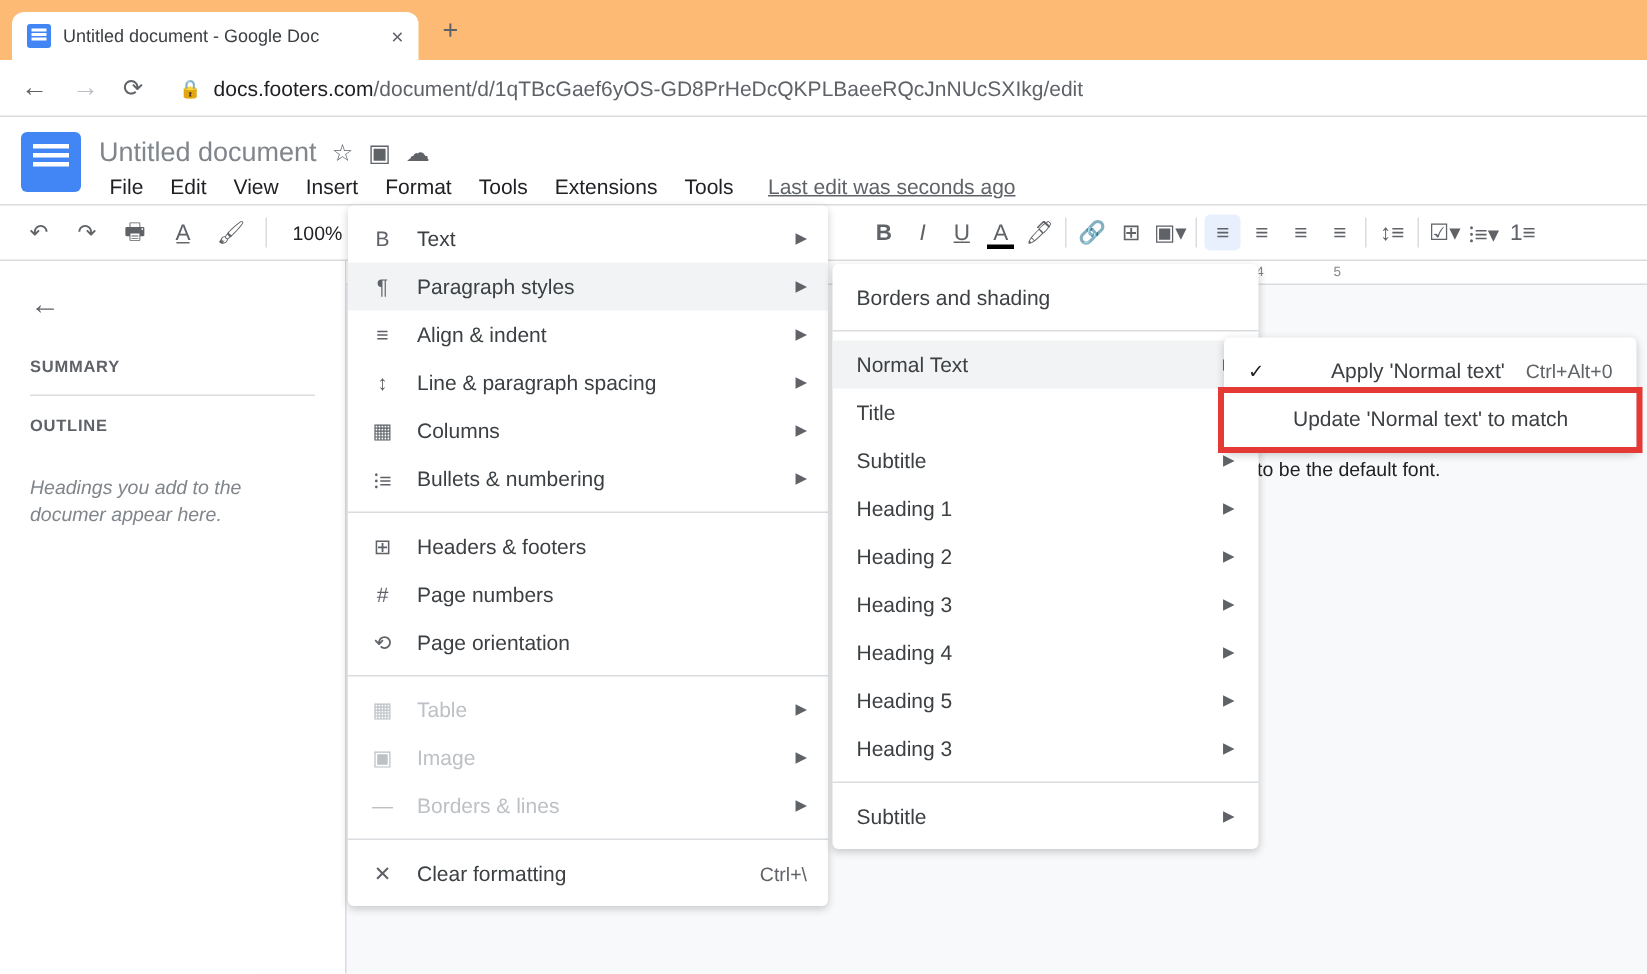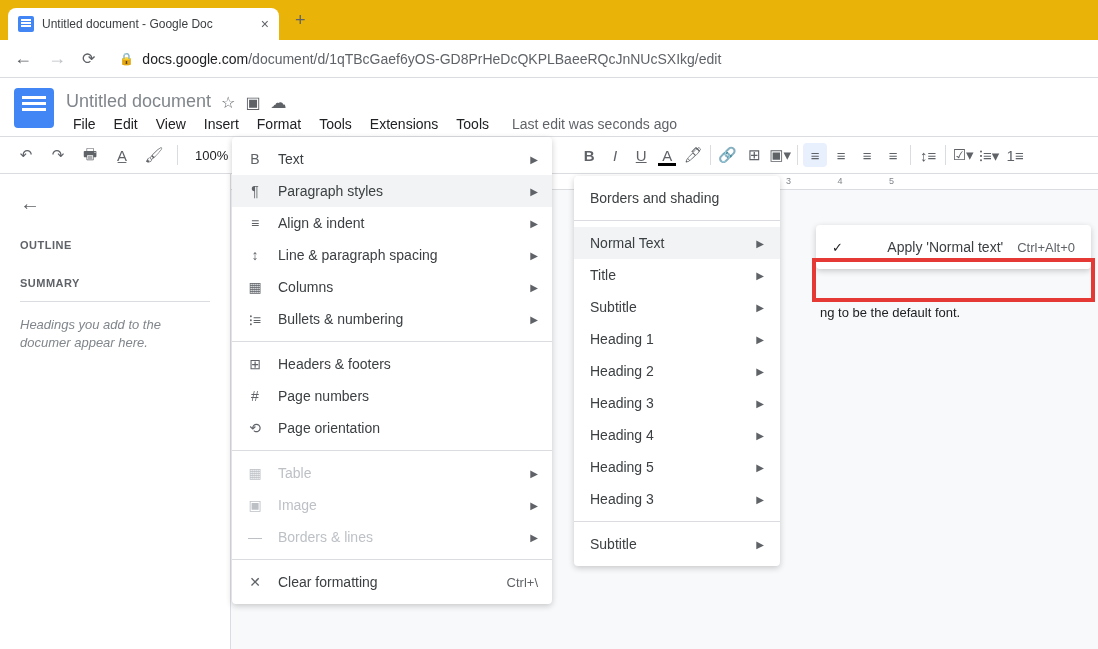--- a/index.html
+++ b/index.html
@@ -1,17 +1,17 @@
 <!DOCTYPE html>
 <html><head>
 <meta charset="utf-8">
 <style>
 *{margin:0;padding:0;box-sizing:border-box;font-family:Arial,sans-serif}
 body{background:#fff;font-size:13px;color:#3c4043;width:1098px;height:649px;overflow:hidden;position:relative}
-.browser-top{height:40px;background:#eab308;display:flex;align-items:center;padding:0 8px}
+.browser-top{height:40px;background:#fdba74;display:flex;align-items:center;padding:0 8px}
 .tab{background:#fff;height:32px;display:flex;align-items:center;padding:0 10px;border-radius:8px 8px 0 0;gap:8px;margin-top:7px;font-size:12px;color:#3c4043}
 .tab-icon{width:16px;height:16px;background:#4285f4;border-radius:2px;position:relative}
 .tab-icon::after{content:"";position:absolute;top:3px;left:3px;width:10px;height:2px;background:#fff;box-shadow:0 3px 0 #fff,0 6px 0 #fff}
 .tab-close{margin-left:40px;font-size:14px;color:#5f6368}
 .new-tab{margin-left:16px;font-size:18px;color:#5f6368}
 .browser-nav{height:38px;display:flex;align-items:center;padding:0 14px;gap:16px;border-bottom:1px solid #dadce0}
 .nav-arrow{font-size:18px;color:#5f6368}
 .nav-arrow.disabled{color:#bdc1c6}
 .reload{font-size:16px;color:#5f6368}
 .url-bar{flex:1;display:flex;align-items:center;gap:8px;padding-left:8px}
@@ -20,21 +20,21 @@
 .url .domain{color:#202124}
 .doc-header{display:flex;align-items:flex-start;padding:8px 14px 0 14px;gap:12px}
 .doc-logo{width:40px;height:40px;background:#4285f4;border-radius:4px;position:relative;margin-top:2px}
 .doc-logo::before{content:"";position:absolute;top:8px;left:8px;right:8px;height:3px;background:#fff;box-shadow:0 6px 0 #fff,0 12px 0 #fff}
 .doc-info{flex:1}
 .title-row{display:flex;align-items:flex-end;gap:10px;height:26px}
 .doc-title{font-size:18px;color:#80868b}
 .title-icon{color:#5f6368;font-size:16px}
 .menubar{display:flex;gap:4px;margin-top:0;align-items:center}
 .menu-item{padding:4px 7px;font-size:14px;color:#202124;cursor:pointer}
-.last-edit{margin-left:12px;color:#5f6368;font-size:14px;}
+.last-edit{margin-left:12px;color:#5f6368;font-size:14px;text-decoration:underline}
 .toolbar{height:38px;border-top:1px solid #dadce0;border-bottom:1px solid #dadce0;display:flex;align-items:center;padding:0 14px;gap:8px}
 .tb-btn{width:24px;height:24px;display:flex;align-items:center;justify-content:center;color:#5f6368;font-size:15px}
 .tb-sep{width:1px;height:20px;background:#dadce0;margin:0 3px}
 .zoom{font-size:13px;color:#202124;padding:0 6px;display:flex;align-items:flex-end;gap:6px}
 .text-color{position:relative}
 .text-color::after{content:"";position:absolute;bottom:1px;left:3px;right:3px;height:3px;background:#000}
 .toolbar-right{display:flex;align-items:center;gap:2px;margin-left:320px}
 .align-active{background:#e8f0fe;border-radius:4px}
 .content{display:flex;height:calc(100% - 160px);position:relative}
 .sidebar{width:230px;padding:18px 20px;position:relative}
@@ -48,21 +48,21 @@
 .dropdown{position:absolute;background:#fff;box-shadow:0 2px 6px rgba(0,0,0,0.2);border-radius:4px;z-index:100;padding:6px 0}
 .dd1{left:232px;top:137px;width:320px}
 .dd-item{height:32px;display:flex;align-items:center;padding:0 14px;gap:14px;font-size:14px;color:#3c4043}
 .dd-item.hover{background:#f1f3f4}
 .dd-item.disabled{color:#bdc1c6}
 .dd-icon{width:18px;text-align:center;color:#5f6368;font-size:14px}
 .dd-item.disabled .dd-icon{color:#bdc1c6}
 .dd-arrow{margin-left:auto;color:#5f6368;font-size:10px}
 .dd-sep{height:1px;background:#dadce0;margin:6px 0}
 .dd-shortcut{margin-left:auto;color:#5f6368;font-size:13px}
-.dd2{left:574px;top:176px;width:206px}
+.dd2{left:555px;top:176px;width:284px}
 .dd2 .dd-item{padding:0 16px;justify-content:space-between}
 .dd2 .dd-label{flex:1}
 .dd3{left:816px;top:225px;width:275px}
 .dd3 .dd-item{padding:0 16px}
 .check{width:16px;color:#202124;font-size:13px}
 .highlight-box{position:absolute;border:4px solid #e53935;left:812px;top:258px;width:283px;height:44px;z-index:200;pointer-events:none}
 </style>
 </head>
 <body>
 
@@ -74,21 +74,21 @@
   </div>
   <span class="new-tab">+</span>
 </div>
 
 <div class="browser-nav">
   <span class="nav-arrow">←</span>
   <span class="nav-arrow disabled">→</span>
   <span class="reload">⟳</span>
   <div class="url-bar">
     <span class="lock">🔒</span>
-    <span class="url"><span class="domain">docs.google.com</span><span>/document/d/1qTBcGaef6yOS-GD8PrHeDcQKPLBaeeRQcJnNUcSXIkg/edit</span></span>
+    <span class="url"><span class="domain">docs.footers.com</span><span>/document/d/1qTBcGaef6yOS-GD8PrHeDcQKPLBaeeRQcJnNUcSXIkg/edit</span></span>
   </div>
 </div>
 
 <div class="doc-header">
   <div class="doc-logo"></div>
   <div class="doc-info">
     <div class="title-row">
       <span class="doc-title">Untitled document</span>
       <span class="title-icon">☆</span>
       <span class="title-icon">▣</span>
@@ -145,22 +145,22 @@
     <div class="tb-sep"></div>
     <span class="tb-btn">☑▾</span>
     <span class="tb-btn">⁝≡▾</span>
     <span class="tb-btn">1≡</span>
   </div>
 </div>
 
 <div class="content">
   <div class="sidebar">
     <span class="back-arrow">←</span>
+    <div class="sidebar-heading">SUMMARY</div>
     <div class="sidebar-heading" style="border-bottom:none">OUTLINE</div>
-    <div class="sidebar-heading">SUMMARY</div>
     <div class="sidebar-hint">Headings you add to the documer appear here.</div>
   </div>
   <div class="doc-area">
     <div class="ruler">
       <span class="ruler-marks">3 4 5</span>
     </div>
   </div>
 </div>
 
 <span class="page-text">ng to be the default font.</span>
@@ -278,14 +278,18 @@
       <span class="dd-label">Subtitle</span>
       <span class="dd-arrow">▶</span>
     </div>
   </div>
 <div class="dropdown dd3" id="dd3">
     <div class="dd-item">
       <span class="check">✓</span>
       <span style="flex: 1 1 0%; text-align: right;">Apply 'Normal text'</span>
       <span class="dd-shortcut">Ctrl+Alt+0</span>
     </div>
+    <div class="dd-item">
+      <span class="check"></span>
+      <span>Update 'Normal text' to match</span>
+    </div>
   </div>
 <div class="highlight-box"></div>
 
 </body></html>

